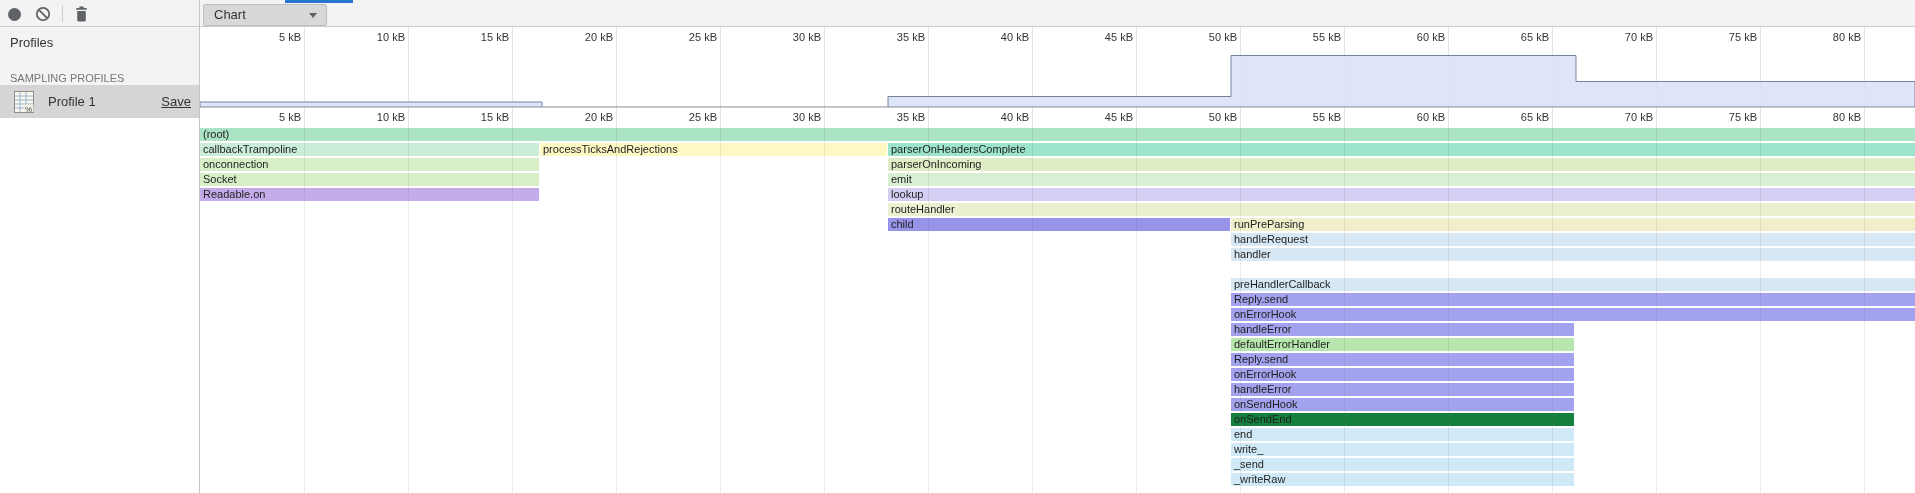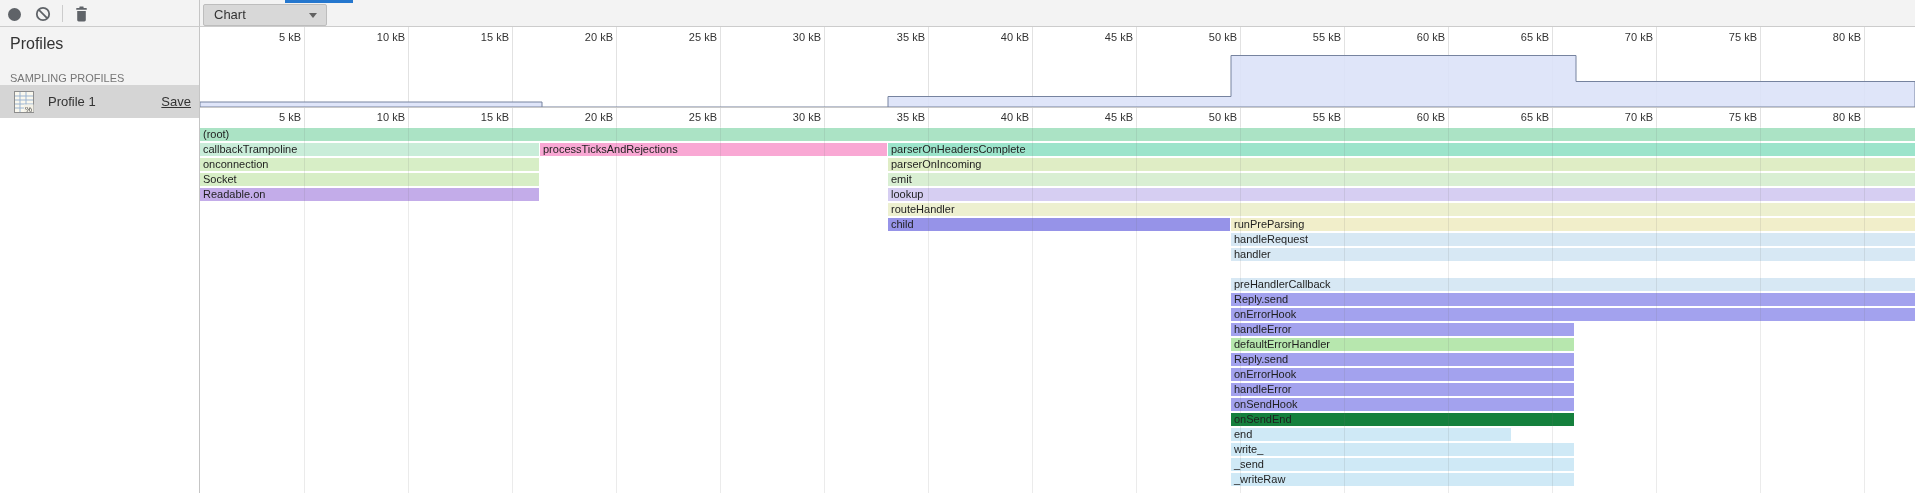--- a/index.html
+++ b/index.html
@@ -21,21 +21,21 @@
     border-top:5px solid #616161; }
   .tool-circle { position:absolute; left:8px; top:8px; width:13px; height:13px;
     border-radius:50%; background:#5f6368; }
   .tool-sep { position:absolute; left:62px; top:5px; width:1px; height:17px; background:#ccc; }
   .tool-svg { position:absolute; }
 
   
   #sidebar { position:absolute; left:0; top:27px; width:200px; height:466px;
     background:#fff; border-right:1px solid #c5c5c5; }
   #sidebar-head { position:absolute; left:0; top:0; width:199px; height:58px; background:#f3f3f3; }
-  #profiles-title { position:absolute; left:10px; top:8px; font-size:16px; color:#333; }
+  #profiles-title { position:absolute; left:10px; top:8px; font-size:13px; color:#333; }
   #section-title { position:absolute; left:10px; top:45px; font-size:11px; color:#767676; }
   #profile-row { position:absolute; left:0; top:58px; width:199px; height:33px;
     background:#d5d5d5; cursor:default; }
   #profile-name { position:absolute; left:48px; top:0; font-size:13px; color:#333; line-height:33px; }
   #save-link { position:absolute; right:8px; top:0; font-size:13px; color:#333;
     line-height:33px; text-decoration:underline; cursor:pointer; }
 
   
   #overview { position:absolute; left:200px; top:27px; width:1715px; height:81px;
     background:#fff; border-bottom:1px solid #c9c9c9; }
@@ -196,21 +196,21 @@
       <div class="grid-v" style="left: 936px; height: 366px;"></div>
       <div class="grid-v" style="left: 1040px; height: 366px;"></div>
       <div class="grid-v" style="left: 1144px; height: 366px;"></div>
       <div class="grid-v" style="left: 1248px; height: 366px;"></div>
       <div class="grid-v" style="left: 1352px; height: 366px;"></div>
       <div class="grid-v" style="left: 1456px; height: 366px;"></div>
       <div class="grid-v" style="left: 1560px; height: 366px;"></div>
       <div class="grid-v" style="left: 1664px; height: 366px;"></div>
       <div class="flame-bar" style="left: 0px; width: 1715px; top: 1px; background: rgb(171, 227, 197);">(root)</div>
       <div class="flame-bar" style="left: 0px; width: 339px; top: 16px; background: rgb(201, 237, 217);">callbackTrampoline</div>
-      <div class="flame-bar" style="left: 340px; width: 347px; top: 16px; background: #f9a8d4;">processTicksAndRejections</div>
+      <div class="flame-bar" style="left: 340px; width: 347px; top: 16px; background: #fef9c3;">processTicksAndRejections</div>
       <div class="flame-bar" style="left: 688px; width: 1206px; top: 16px; background: rgb(156, 228, 203);">parserOnHeadersComplete</div>
       <div class="flame-bar" style="left: 0px; width: 339px; top: 31px; background: rgb(215, 238, 198);">onconnection</div>
       <div class="flame-bar" style="left: 688px; width: 1027px; top: 31px; background: rgb(223, 237, 197);">parserOnIncoming</div>
       <div class="flame-bar" style="left: 0px; width: 339px; top: 46px; background: rgb(215, 238, 198);">Socket</div>
       <div class="flame-bar" style="left: 688px; width: 1027px; top: 46px; background: rgb(217, 239, 211);">emit</div>
       <div class="flame-bar" style="left: 0px; width: 339px; top: 61px; background: rgb(195, 172, 233);">Readable.on</div>
       <div class="flame-bar" style="left: 688px; width: 1027px; top: 61px; background: rgb(214, 206, 242);">lookup</div>
       <div class="flame-bar" style="left: 688px; width: 1027px; top: 76px; background: rgb(237, 240, 208);">routeHandler</div>
       <div class="flame-bar dotted" style="left: 688px; width: 342px; top: 91px; background: rgb(150, 147, 232);">child</div>
       <div class="flame-bar" style="left: 1031px; width: 684px; top: 91px; background: rgb(241, 238, 202);">runPreParsing</div>
@@ -219,19 +219,19 @@
       <div class="flame-bar" style="left: 1031px; width: 684px; top: 151px; background: rgb(215, 232, 244);">preHandlerCallback</div>
       <div class="flame-bar" style="left: 1031px; width: 684px; top: 166px; background: rgb(163, 162, 238);">Reply.send</div>
       <div class="flame-bar" style="left: 1031px; width: 684px; top: 181px; background: rgb(163, 162, 238);">onErrorHook</div>
       <div class="flame-bar" style="left: 1031px; width: 343px; top: 196px; background: rgb(163, 162, 238);">handleError</div>
       <div class="flame-bar" style="left: 1031px; width: 343px; top: 211px; background: rgb(183, 231, 174);">defaultErrorHandler</div>
       <div class="flame-bar" style="left: 1031px; width: 343px; top: 226px; background: rgb(163, 162, 238);">Reply.send</div>
       <div class="flame-bar" style="left: 1031px; width: 343px; top: 241px; background: rgb(163, 162, 238);">onErrorHook</div>
       <div class="flame-bar" style="left: 1031px; width: 343px; top: 256px; background: rgb(163, 162, 238);">handleError</div>
       <div class="flame-bar" style="left: 1031px; width: 343px; top: 271px; background: rgb(163, 162, 238);">onSendHook</div>
       <div class="flame-bar" style="left: 1031px; width: 343px; top: 286px; background: #15803d;">onSendEnd</div>
-      <div class="flame-bar" style="left: 1031px; width: 280px; top: 301px; background: rgb(207, 233, 246);">end</div>
+      <div class="flame-bar" style="left: 1031px; width: 343px; top: 301px; background: rgb(207, 233, 246);">end</div>
       <div class="flame-bar" style="left: 1031px; width: 343px; top: 316px; background: rgb(207, 233, 246);">write_</div>
       <div class="flame-bar" style="left: 1031px; width: 343px; top: 331px; background: rgb(207, 233, 246);">_send</div>
       <div class="flame-bar" style="left: 1031px; width: 343px; top: 346px; background: rgb(207, 233, 246);">_writeRaw</div>
     </div>
 
 </div>
 
 </body></html>

